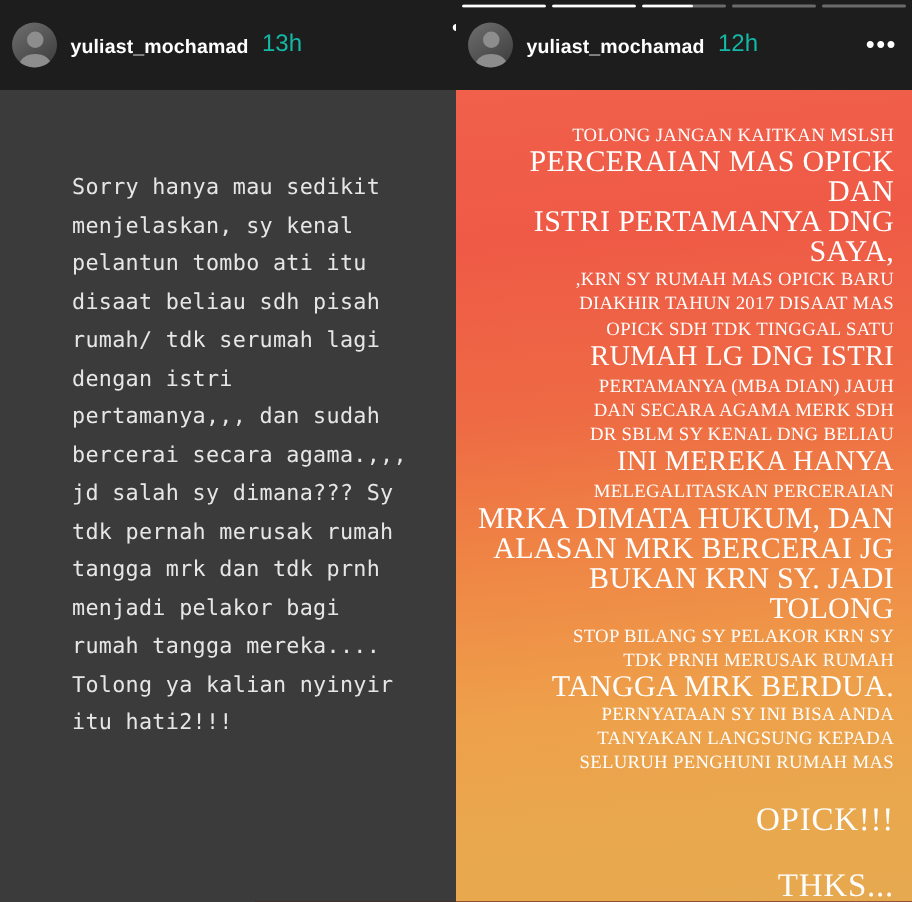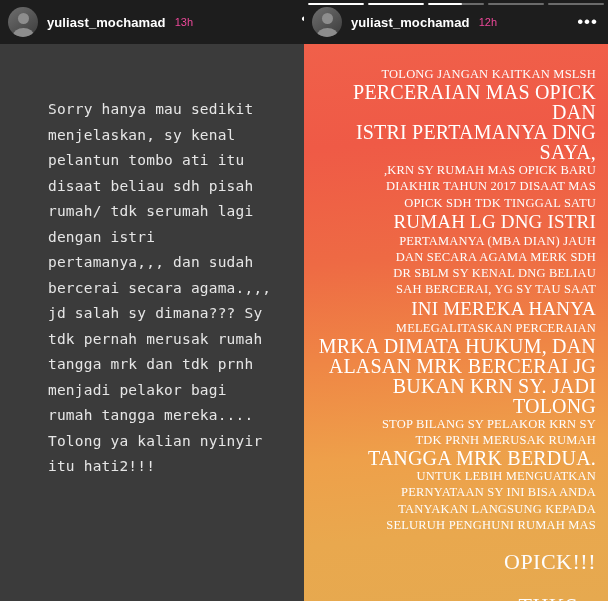--- a/index.html
+++ b/index.html
@@ -27,21 +27,21 @@
   .story.left {
     background: #3a3a3a;
   }
   .story.right {
     background: #e8563f;
   }
 
   
   .header {
     position: relative;
-    height: 44px;
+    height: 60px;
     display: flex;
     align-items: center;
     padding: 0 8px;
     box-sizing: border-box;
   }
   .story.left .header { background: #1d1d1d; }
   .story.right .header { background: #1d1d1d; }
 
   .avatar {
     width: 30px;
@@ -76,22 +76,22 @@
     background: #8d8d8d;
   }
   .username {
     color: #fff;
     font-size: 13px;
     font-weight: bold;
     letter-spacing: 0.1px;
     white-space: nowrap;
   }
   .timestamp {
-    color: #ec4899;
-    font-size: 11px;
+    color: #14b8a6;
+    font-size: 16px;
     margin-left: 9px;
     white-space: nowrap;
   }
   .more-icon {
     margin-left: auto;
     color: #fff;
     font-size: 17px;
     letter-spacing: 1px;
     line-height: 10px;
     padding-right: 2px;
@@ -238,30 +238,28 @@
         <span class="rt-line sz-sm">TOLONG JANGAN KAITKAN MSLSH</span>
         <span class="rt-line sz-md">PERCERAIAN MAS OPICK DAN</span>
         <span class="rt-line sz-md">ISTRI PERTAMANYA DNG SAYA,</span>
         <span class="rt-line sz-sm">,KRN SY RUMAH MAS OPICK BARU</span>
         <span class="rt-line sz-sm">DIAKHIR TAHUN 2017 DISAAT MAS</span>
         <span class="rt-line sz-sm">OPICK SDH TDK TINGGAL SATU</span>
         <span class="rt-line sz-lg">RUMAH LG DNG ISTRI</span>
         <span class="rt-line sz-sm">PERTAMANYA (MBA DIAN) JAUH</span>
         <span class="rt-line sz-sm">DAN SECARA AGAMA MERK SDH</span>
         <span class="rt-line sz-sm">DR SBLM SY KENAL DNG BELIAU</span>
-        <span class="rt-line sz-sm">SAH BERCERAI, YG SY TAU SAAT</span>
         <span class="rt-line sz-lg">INI MEREKA HANYA</span>
         <span class="rt-line sz-sm">MELEGALITASKAN PERCERAIAN</span>
         <span class="rt-line sz-md">MRKA DIMATA HUKUM, DAN</span>
         <span class="rt-line sz-md">ALASAN MRK BERCERAI JG</span>
         <span class="rt-line sz-md">BUKAN KRN SY. JADI TOLONG</span>
         <span class="rt-line sz-sm">STOP BILANG SY PELAKOR KRN SY</span>
         <span class="rt-line sz-sm">TDK PRNH MERUSAK RUMAH</span>
         <span class="rt-line sz-md">TANGGA MRK BERDUA.</span>
-        <span class="rt-line sz-sm">UNTUK LEBIH MENGUATKAN</span>
         <span class="rt-line sz-sm">PERNYATAAN SY INI BISA ANDA</span>
         <span class="rt-line sz-sm">TANYAKAN LANGSUNG KEPADA</span>
         <span class="rt-line sz-sm">SELURUH PENGHUNI RUMAH MAS</span>
         <span class="rt-line sz-xl gap-top">OPICK!!!</span>
         <span class="rt-line sz-xl">THKS...</span>
       </div>
     </div>
   </div>
 
 </div>

